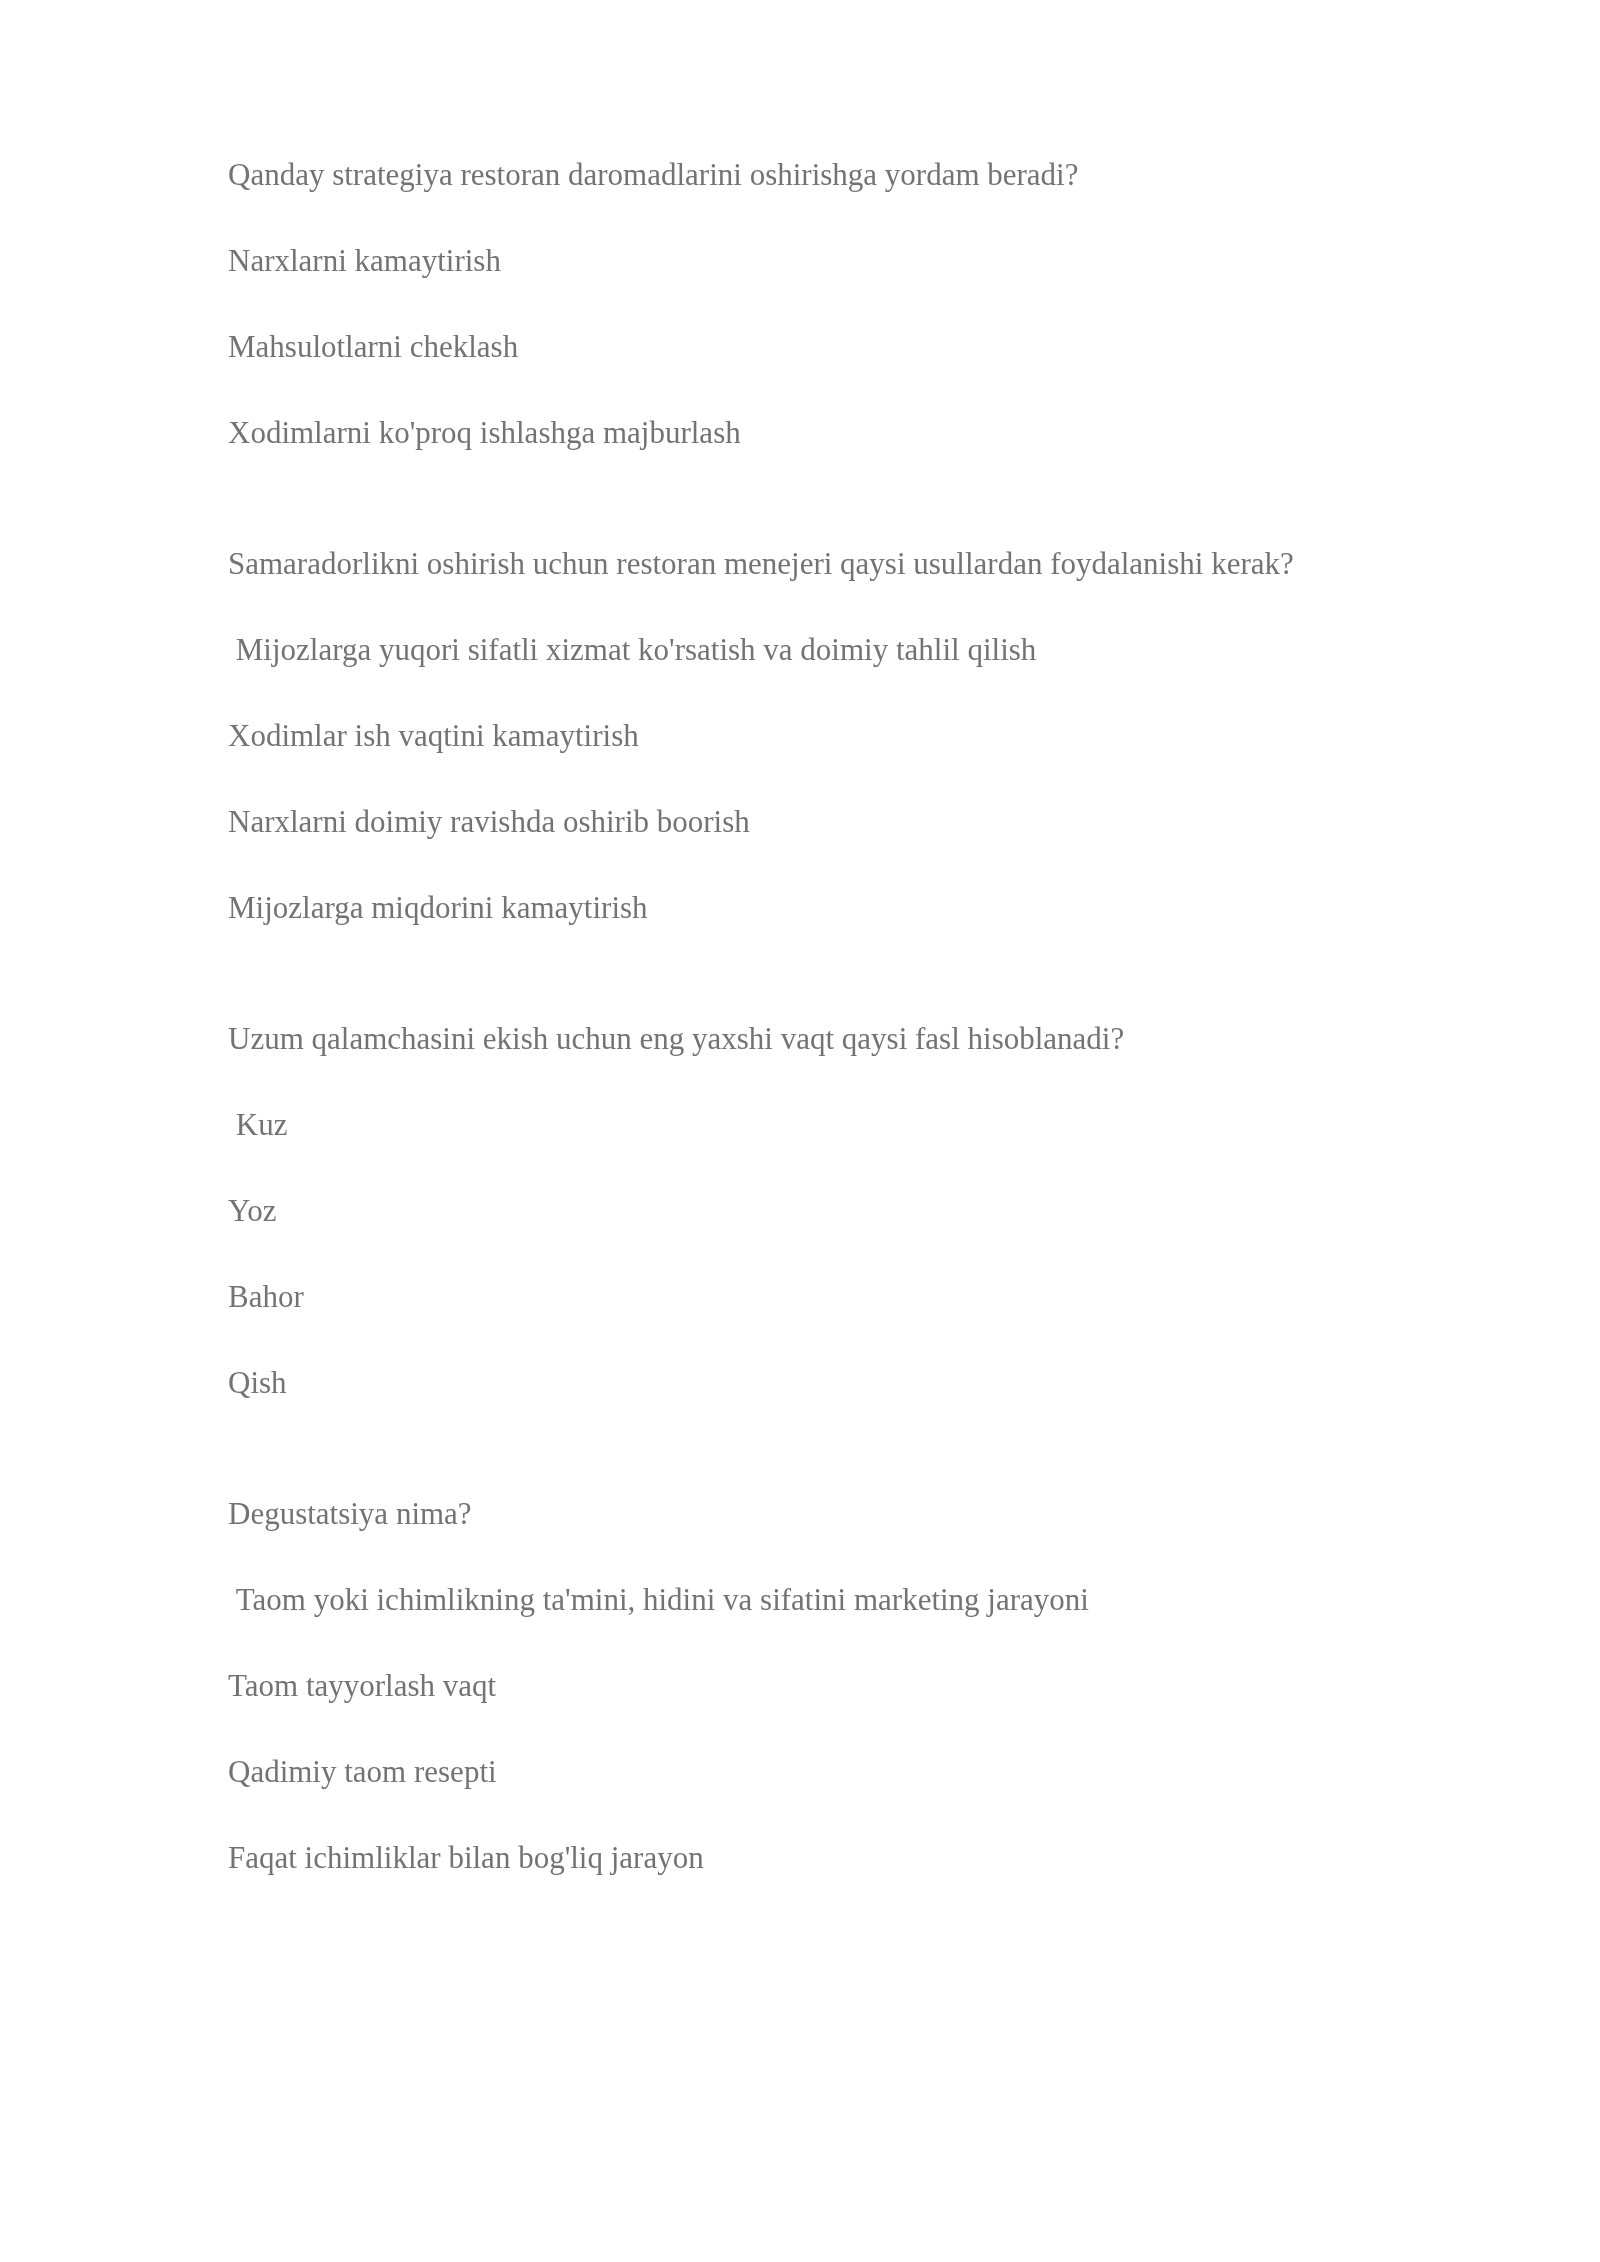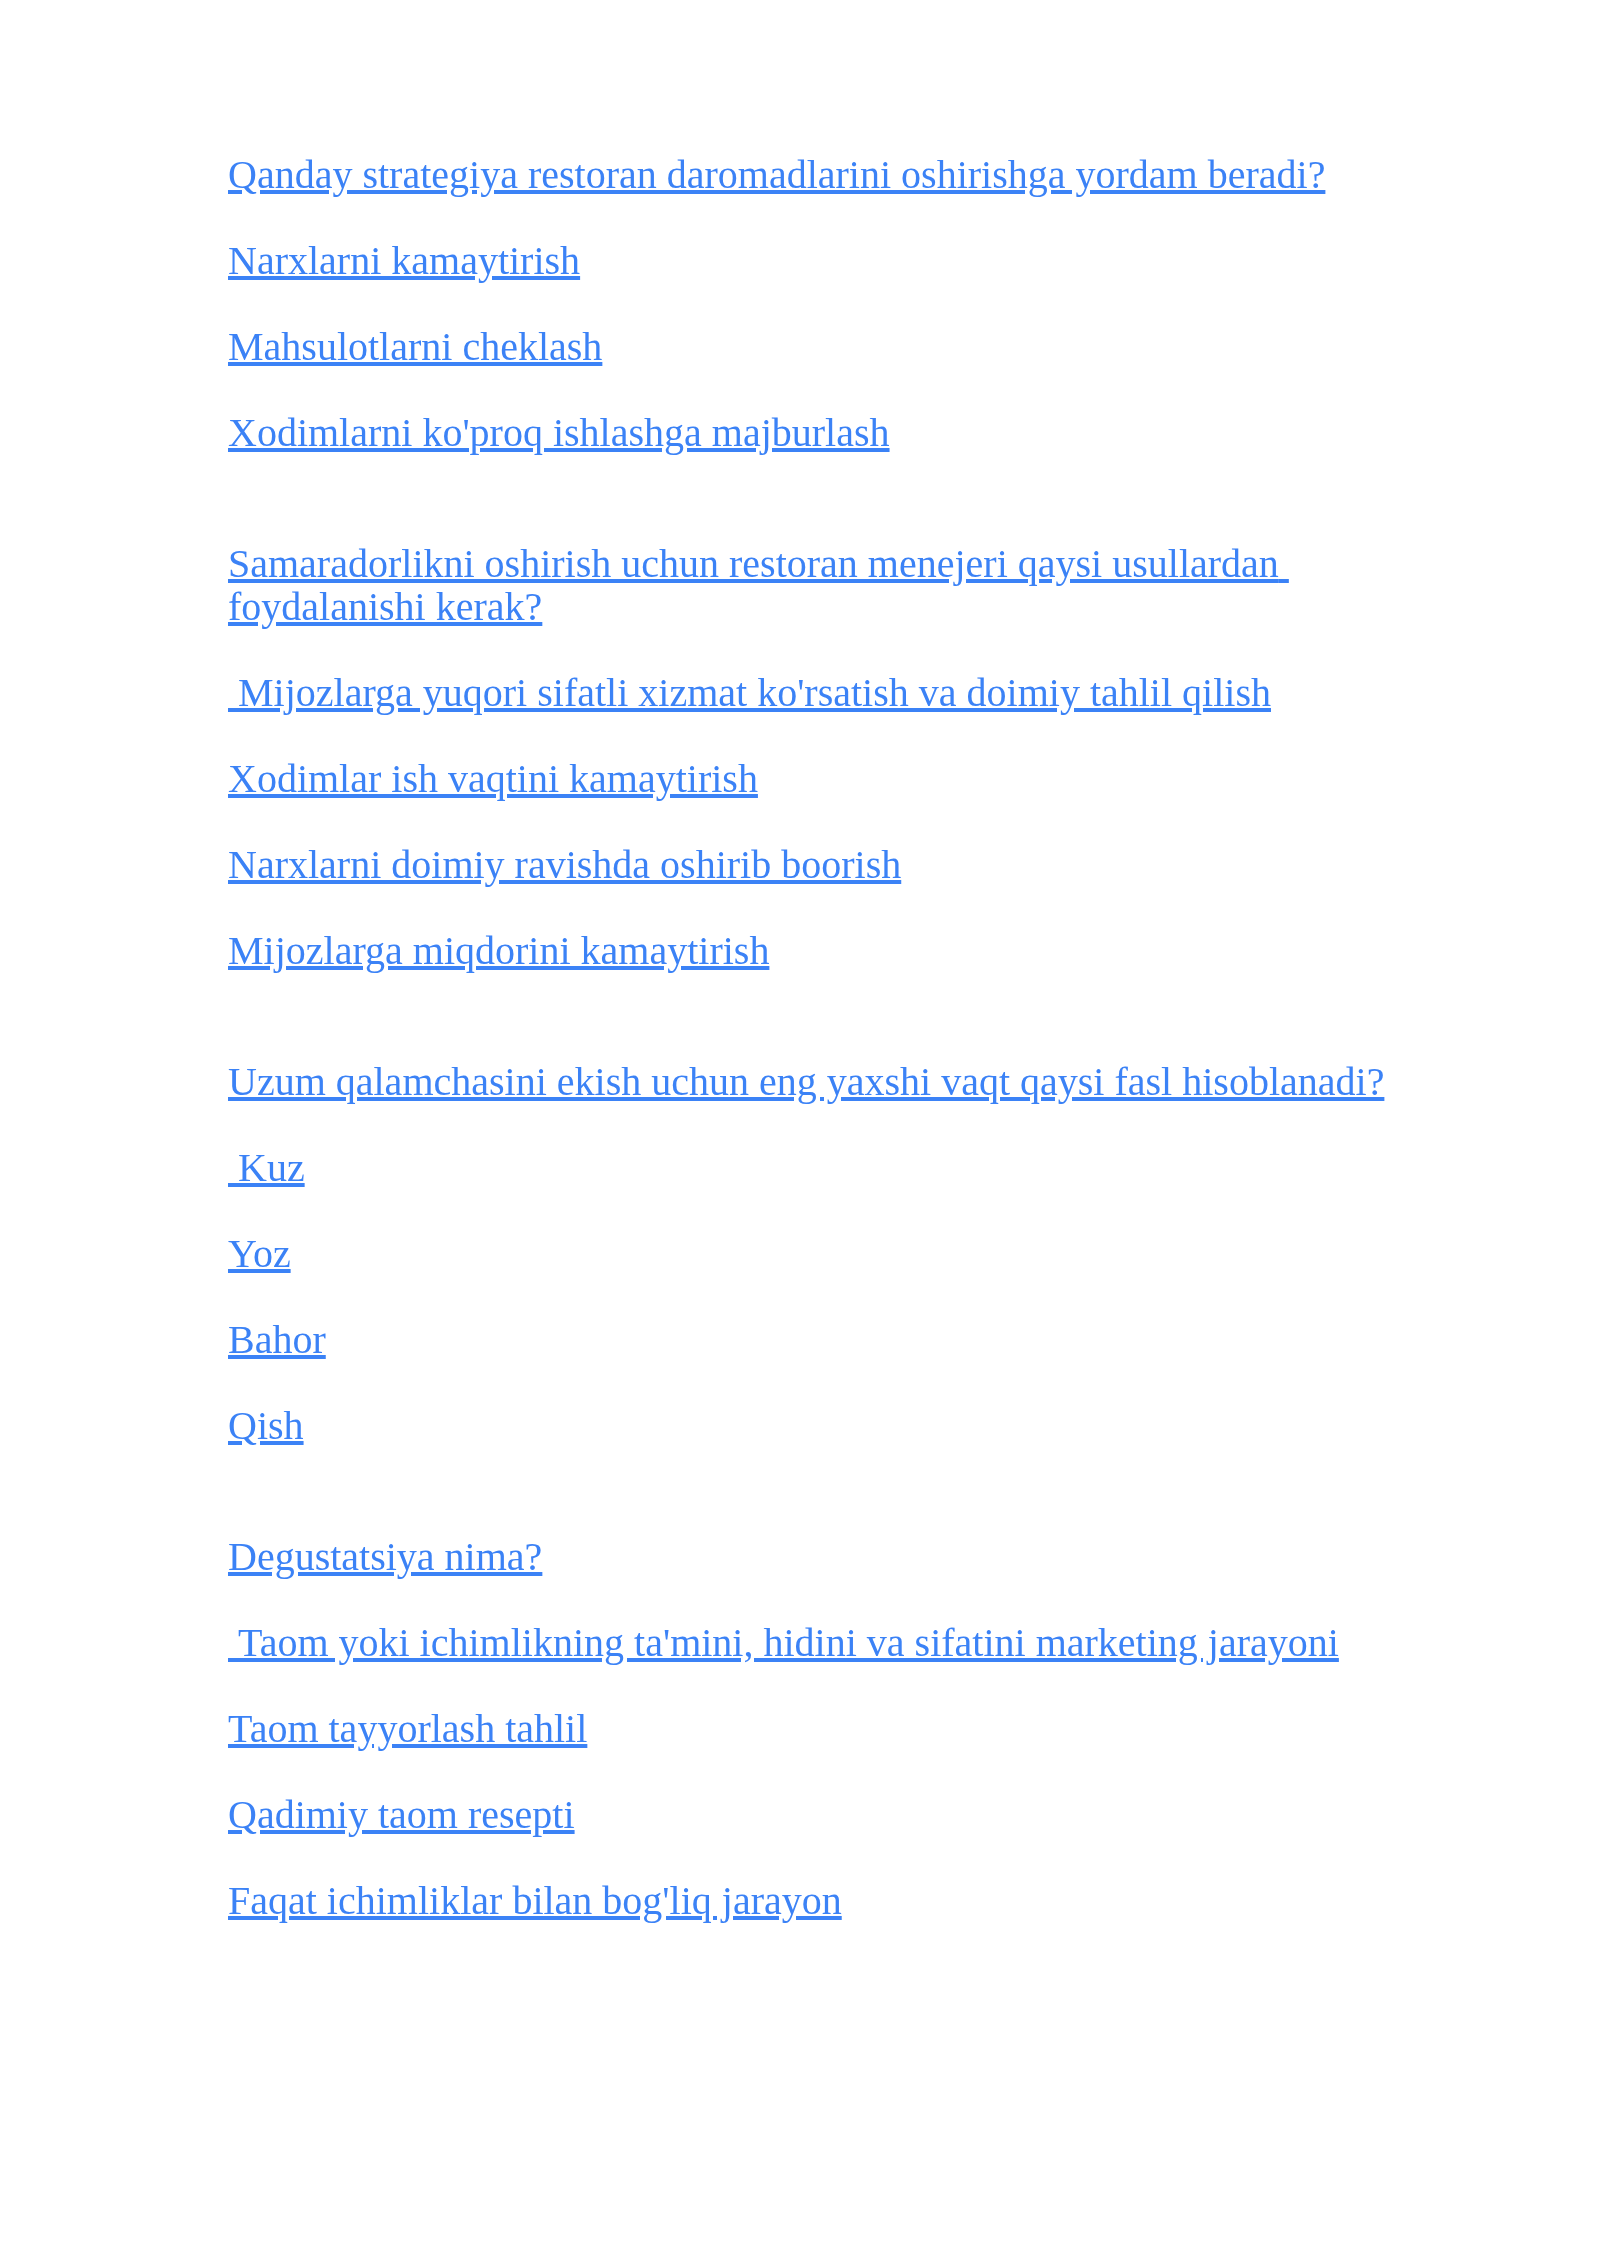--- a/index.html
+++ b/index.html
@@ -14,25 +14,24 @@
     font-family: "Liberation Serif", "DejaVu Serif", serif;
     color: #000000;
   }
   .page {
     box-sizing: border-box;
     padding: 153px 0 0 228px;
   }
   .para {
     margin: 0 0 43px 0;
     width: 1230px;
-    font-size: 40px;
+    font-size: 31px;
     line-height: 43px;
     white-space: pre-wrap;
-    color: #3b82f6;
-    text-decoration: underline;
+    color: #737373;
   }
   .block-gap {
     height: 45px;
   }
 </style>
 </head>
 <body>
 
 <div class="page">
 
@@ -61,18 +60,18 @@
     <p class="para">Yoz</p>
     <p class="para">Bahor</p>
     <p class="para">Qish</p>
   </section>
 
   <div class="block-gap"></div>
 
   <section class="qa-block">
     <p class="para">Degustatsiya nima?</p>
     <p class="para"> Taom yoki ichimlikning ta'mini, hidini va sifatini marketing jarayoni</p>
-    <p class="para">Taom tayyorlash tahlil</p>
+    <p class="para">Taom tayyorlash vaqt</p>
     <p class="para">Qadimiy taom resepti</p>
     <p class="para">Faqat ichimliklar bilan bog'liq jarayon</p>
   </section>
 
 </div>
 
 </body></html>

